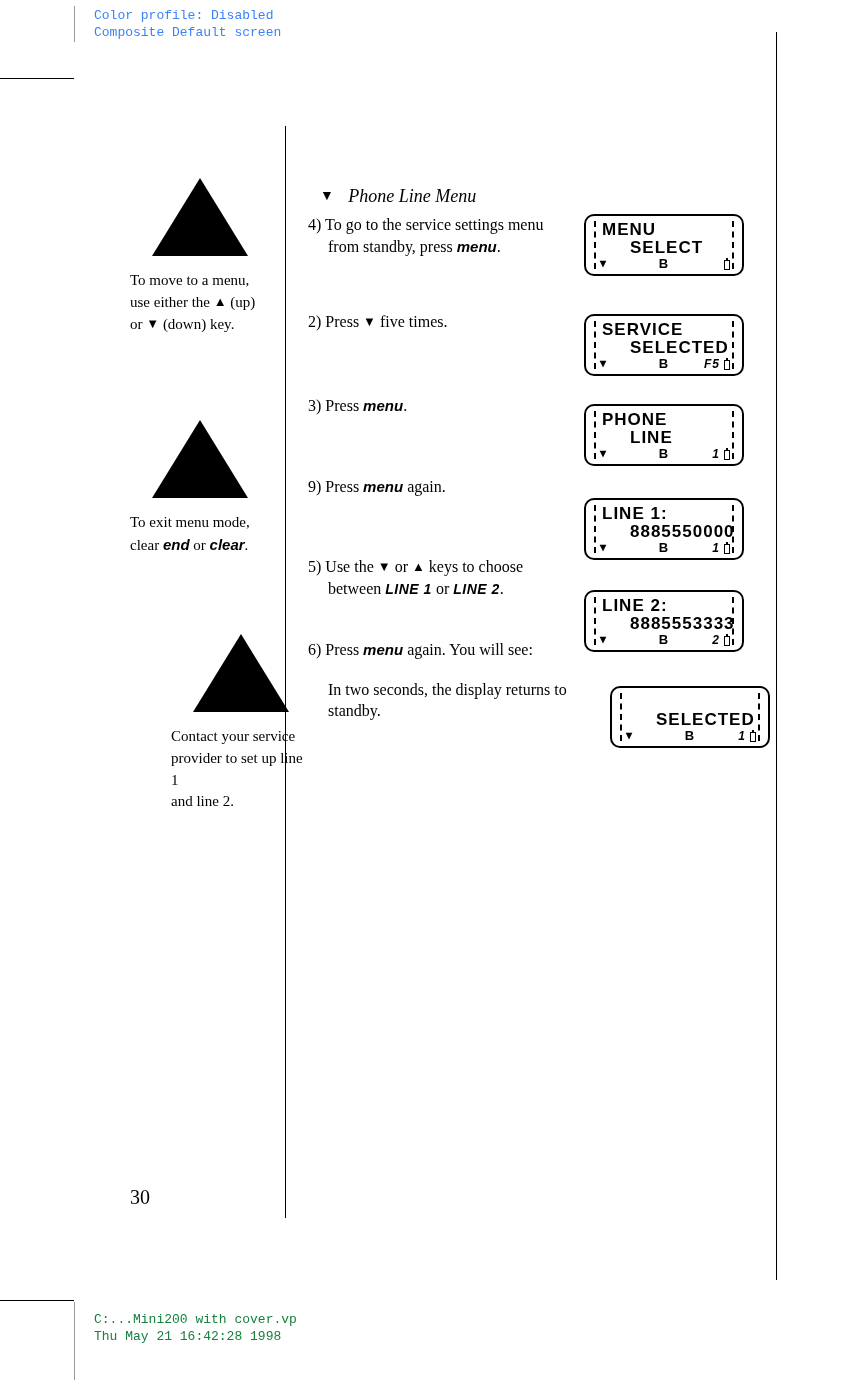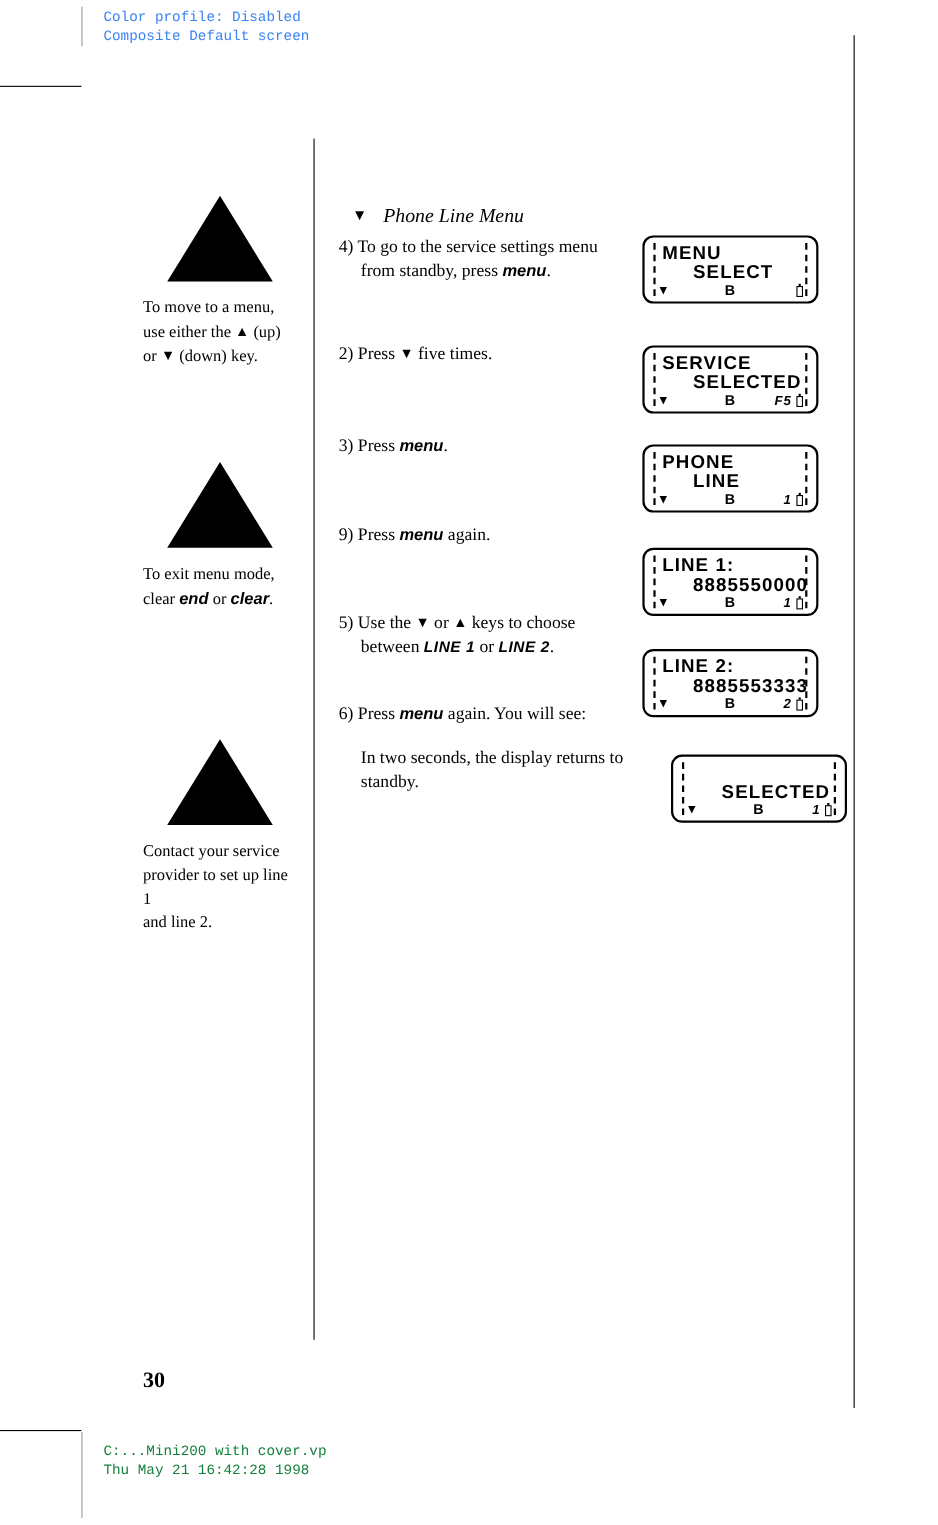--- a/index.html
+++ b/index.html
@@ -53,23 +53,23 @@
   .lcd6 { left: 610px; top: 686px; }
 
   
   .tri-box { position: absolute; left: 130px; width: 140px; text-align: center; }
   .tri-shape { width: 0; height: 0; border-left: 48px solid transparent; border-right: 48px solid transparent; border-bottom: 78px solid #000; margin: 0 auto; position: relative; }
   .tri-label { position: absolute; width: 100%; text-align: center; color: #fff; font-family: Georgia, serif; font-size: 16px; letter-spacing: 1px; bottom: 8px; left: 0; }
   .tri-caption { margin-top: 14px; font-size: 15px; line-height: 1.45; text-align: left; }
 
   .tri-a { top: 178px; }
   .tri-b { top: 420px; }
-  .tri-c { top: 672px; }
-
-  .page-num { position: absolute; left: 130px; top: 1244px; font-family: Georgia, serif; font-weight: bold; font-size: 20px; text-align: right; }
+  .tri-c { top: 634px; margin-left: 41px; }
+
+  .page-num { position: absolute; left: 130px; top: 1186px; font-family: Georgia, serif; font-weight: normal; font-size: 20px; text-align: right; }
 
   .footer-rule-h { position: absolute; left: 0; top: 1300px; width: 74px; height: 1px; background: #000; }
   .footer-rule-v { position: absolute; left: 74px; top: 1302px; width: 1px; height: 78px; background: #999; }
   .meta-bot { position: absolute; left: 94px; top: 1312px; font-family: 'Courier New', monospace; font-size: 13px; color: #15803d; line-height: 1.3; }
 
   
   .crop-right { position: absolute; right: 76px; top: 32px; width: 1px; height: 1248px; background: #000; }
 </style>
 </head>
 <body>

